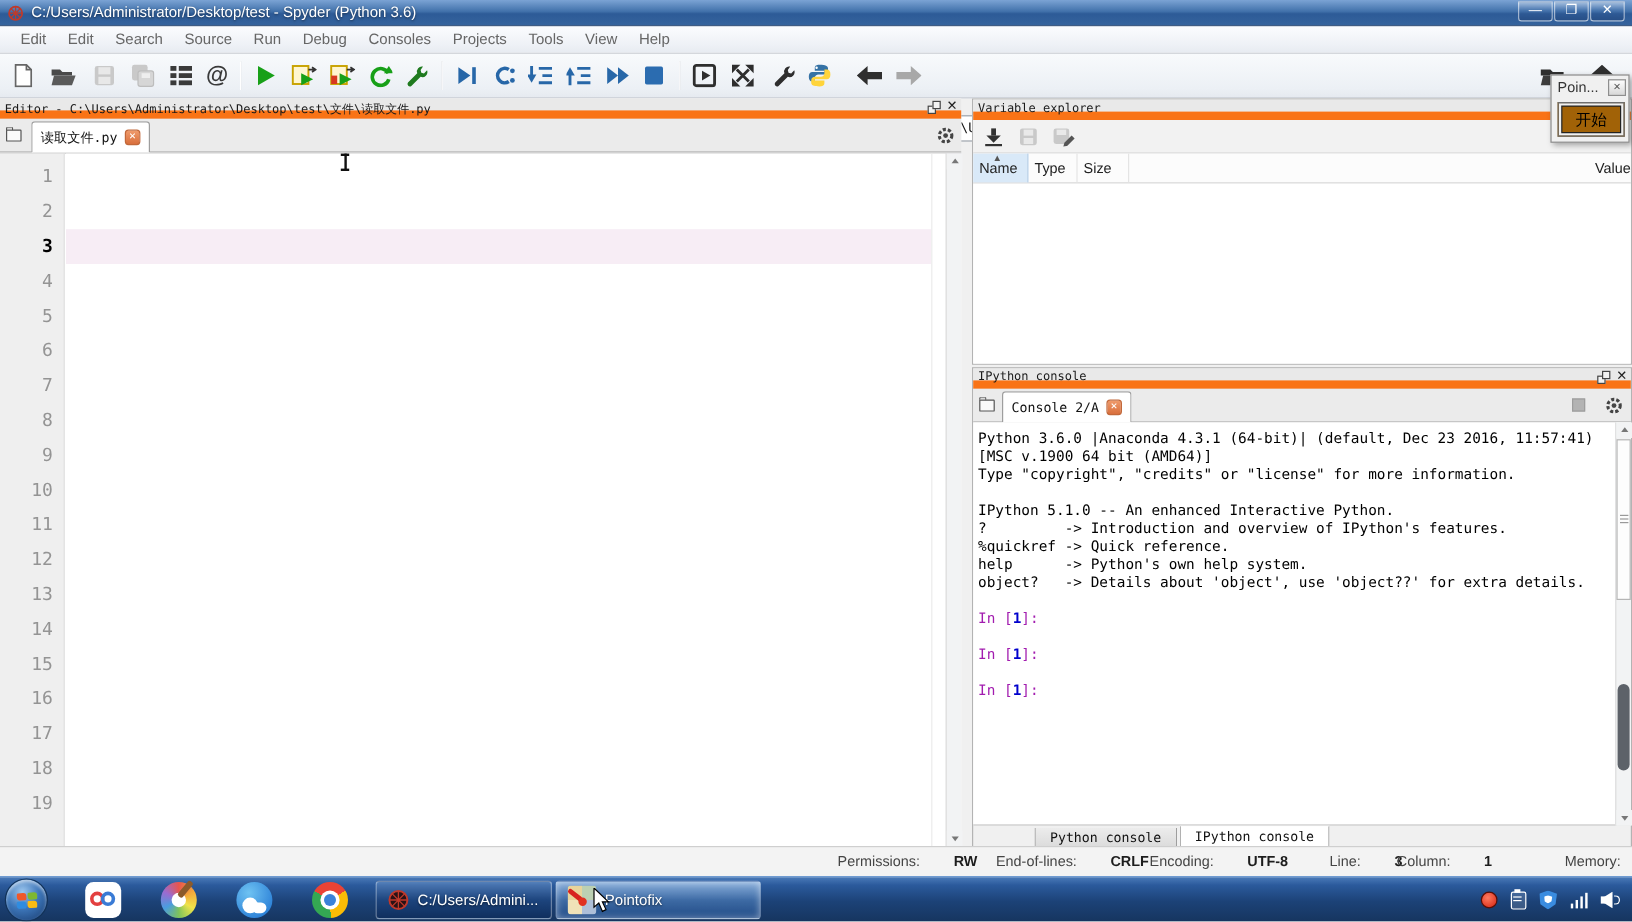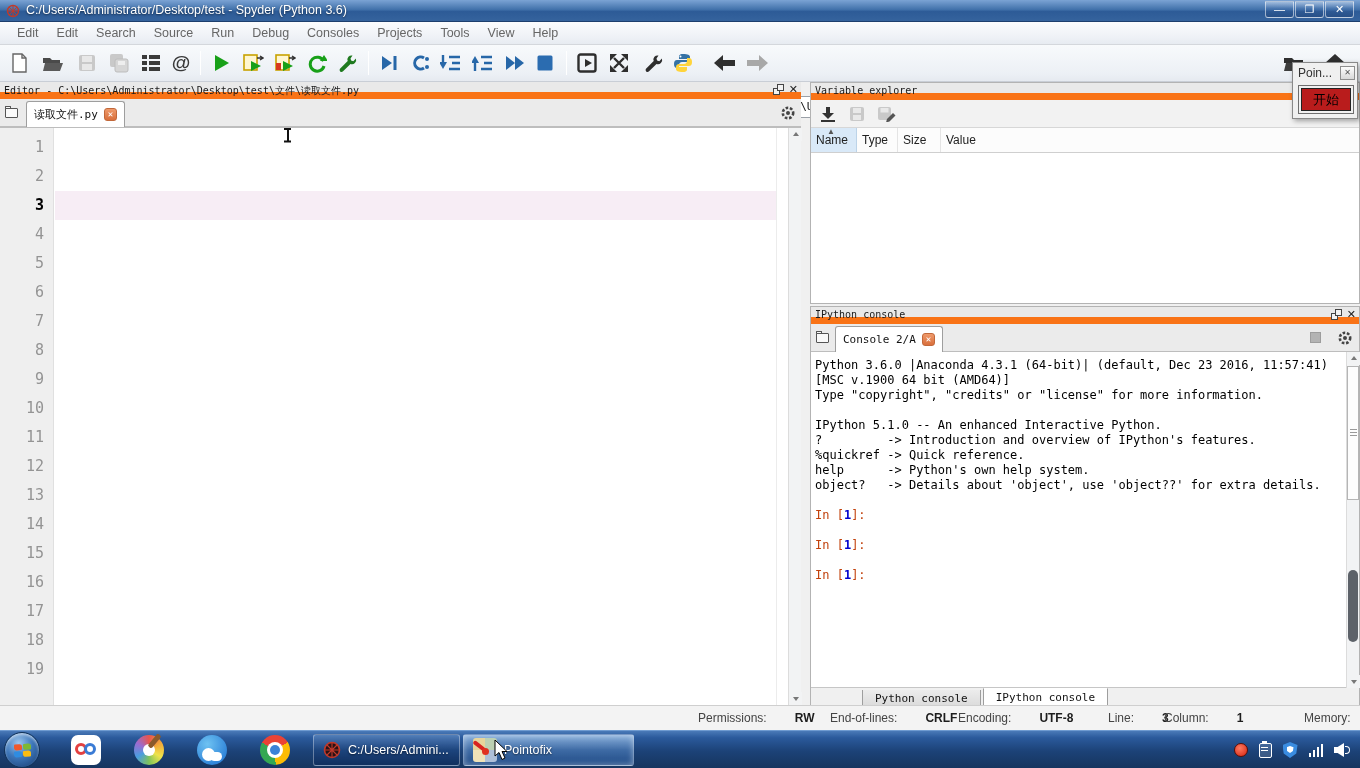--- a/index.html
+++ b/index.html
@@ -86,21 +86,21 @@
   #ve-thead { position:absolute; left:0; top:45px; right:0; height:25px; background:#fcfcfc; border-bottom:1px solid #cfcfcf; display:flex; font-size:12px; color:#222; }
   .th { border-right:1px solid #e4e4e4; display:flex; align-items:center; padding-left:5px; position:relative; }
   .th.sorted { background:#d9e9f8; border-right:1px solid #bcd3e8; }
   .th .sort-caret { position:absolute; top:-1px; left:16px; font-size:8px; color:#555; }
   #ve-body { position:absolute; left:0; top:70px; right:0; bottom:0; background:#fff; }
 
   
   #console-pane { left:810px; top:306px; width:550px; height:404px; background:#f0f0f0; }
   #console-body { position:absolute; left:0; top:45px; right:0; height:336px; background:#fff; border-bottom:1px solid #c6c6c6; padding:6px 16px 0 4px; overflow:hidden; }
   .cline { font-family:"DejaVu Sans Mono",monospace; font-size:12px; line-height:15px; color:#000; white-space:pre; }
-  .prompt-pre { color:#c2410c;margin-top:32px; } .prompt-num { color:#0000cc; font-weight:bold; }
+  .prompt-pre { color:#a21caf;margin-top:32px; } .prompt-num { color:#0000cc; font-weight:bold; }
   #console-scroll { position:absolute; right:0; top:45px; width:13px; height:336px; background:#f2f3f4; border-left:1px solid #dcdcdc; }
   #cs-thumb1 { position:absolute; left:0; top:14px; width:12px; height:134px; background:#fdfdfd; border:1px solid #b5b5b5; }
   #cs-thumb1:after { content:""; position:absolute; left:2px; top:62px; width:7px; height:1px; background:#9a9a9a; box-shadow:0 3px 0 #9a9a9a, 0 6px 0 #9a9a9a; }
   #cs-thumb2 { position:absolute; left:1px; top:218px; width:10px; height:72px; background:#5d6269; border-radius:5px; }
   #console-tabs { position:absolute; left:3px; bottom:0; height:22px; display:flex; align-items:flex-end;margin-left:48px; }
   .btab { height:19px; border:1px solid #9e9e9e; border-top:none; border-radius:0 0 3px 3px; padding:2px 12px 0 12px;
     font-family:"DejaVu Sans Mono",monospace; font-size:11px; color:#111; background:linear-gradient(180deg,#ececec,#d9d9d9); margin-right:2px; }
   .btab.active { background:#fff; height:21px; border-top:1px solid #fff; margin-top:-1px; }
   .stop-sq { width:11px; height:11px; background:#b3b3b3; border:1px solid #9d9d9d; }
 
@@ -128,21 +128,21 @@
     box-shadow:inset 0 0 6px rgba(255,255,255,.45); }
   #tray { position:absolute; right:10px; top:0; height:38px; display:flex; align-items:center; gap:11px; }
 
   
   #poin { position:absolute; left:1292px; top:62px; width:66px; height:57px; background:#f0f0f0;
     border:1px solid #898989; box-shadow:2px 2px 5px rgba(0,0,0,.35); z-index:50; }
   #poin .ptitle { position:absolute; left:0; top:0; right:0; height:19px; display:flex; align-items:center;
     justify-content:space-between; padding:0 2px 0 5px; font-size:12px; color:#333; }
   #poin .pclose { width:15px; height:14px; background:linear-gradient(180deg,#fdfdfd,#d8d8d8);
     border:1px solid #8e8e8e; font-size:8px; line-height:12px; text-align:center; color:#555; }
-  #poin .start-btn { position:absolute; left:5px; top:22px; width:56px; height:29px; background:#b91c1c;
+  #poin .start-btn { position:absolute; left:5px; top:22px; width:56px; height:29px; background:#a16207;
     border:1px solid #6e6e6e; box-shadow:inset 0 0 0 2px #f0f0f0, inset 0 0 0 3px #222;
     font-size:13px; display:flex; align-items:center; justify-content:center; color:#000;
     font-family:"Liberation Sans",sans-serif; }
 
   .cursor-arrow { position:absolute; z-index:60; }
 </style>
 </head>
 <body>
 
 <div id="screen">
@@ -443,21 +443,21 @@
       <div class="th sorted" style="width:46px">
         <span>Name</span>
           <span class="sort-caret">▲</span>
         </div>
       <div class="th" style="width:41px">
           <span>Type</span>
         </div>
       <div class="th" style="width:43px">
           <span>Size</span>
         </div>
-      <div class="th" style="flex:1; justify-content:flex-start; border-right:none">
+      <div class="th" style="flex:1; justify-content:flex-end; border-right:none">
           <span>Value</span>
         </div>
     </div>
     <div id="ve-body"></div>
   </div>
 
   <div id="console-pane" class="pane">
     <div class="pane-header">
       <span>IPython console</span>
       <div class="hdr-icons">

